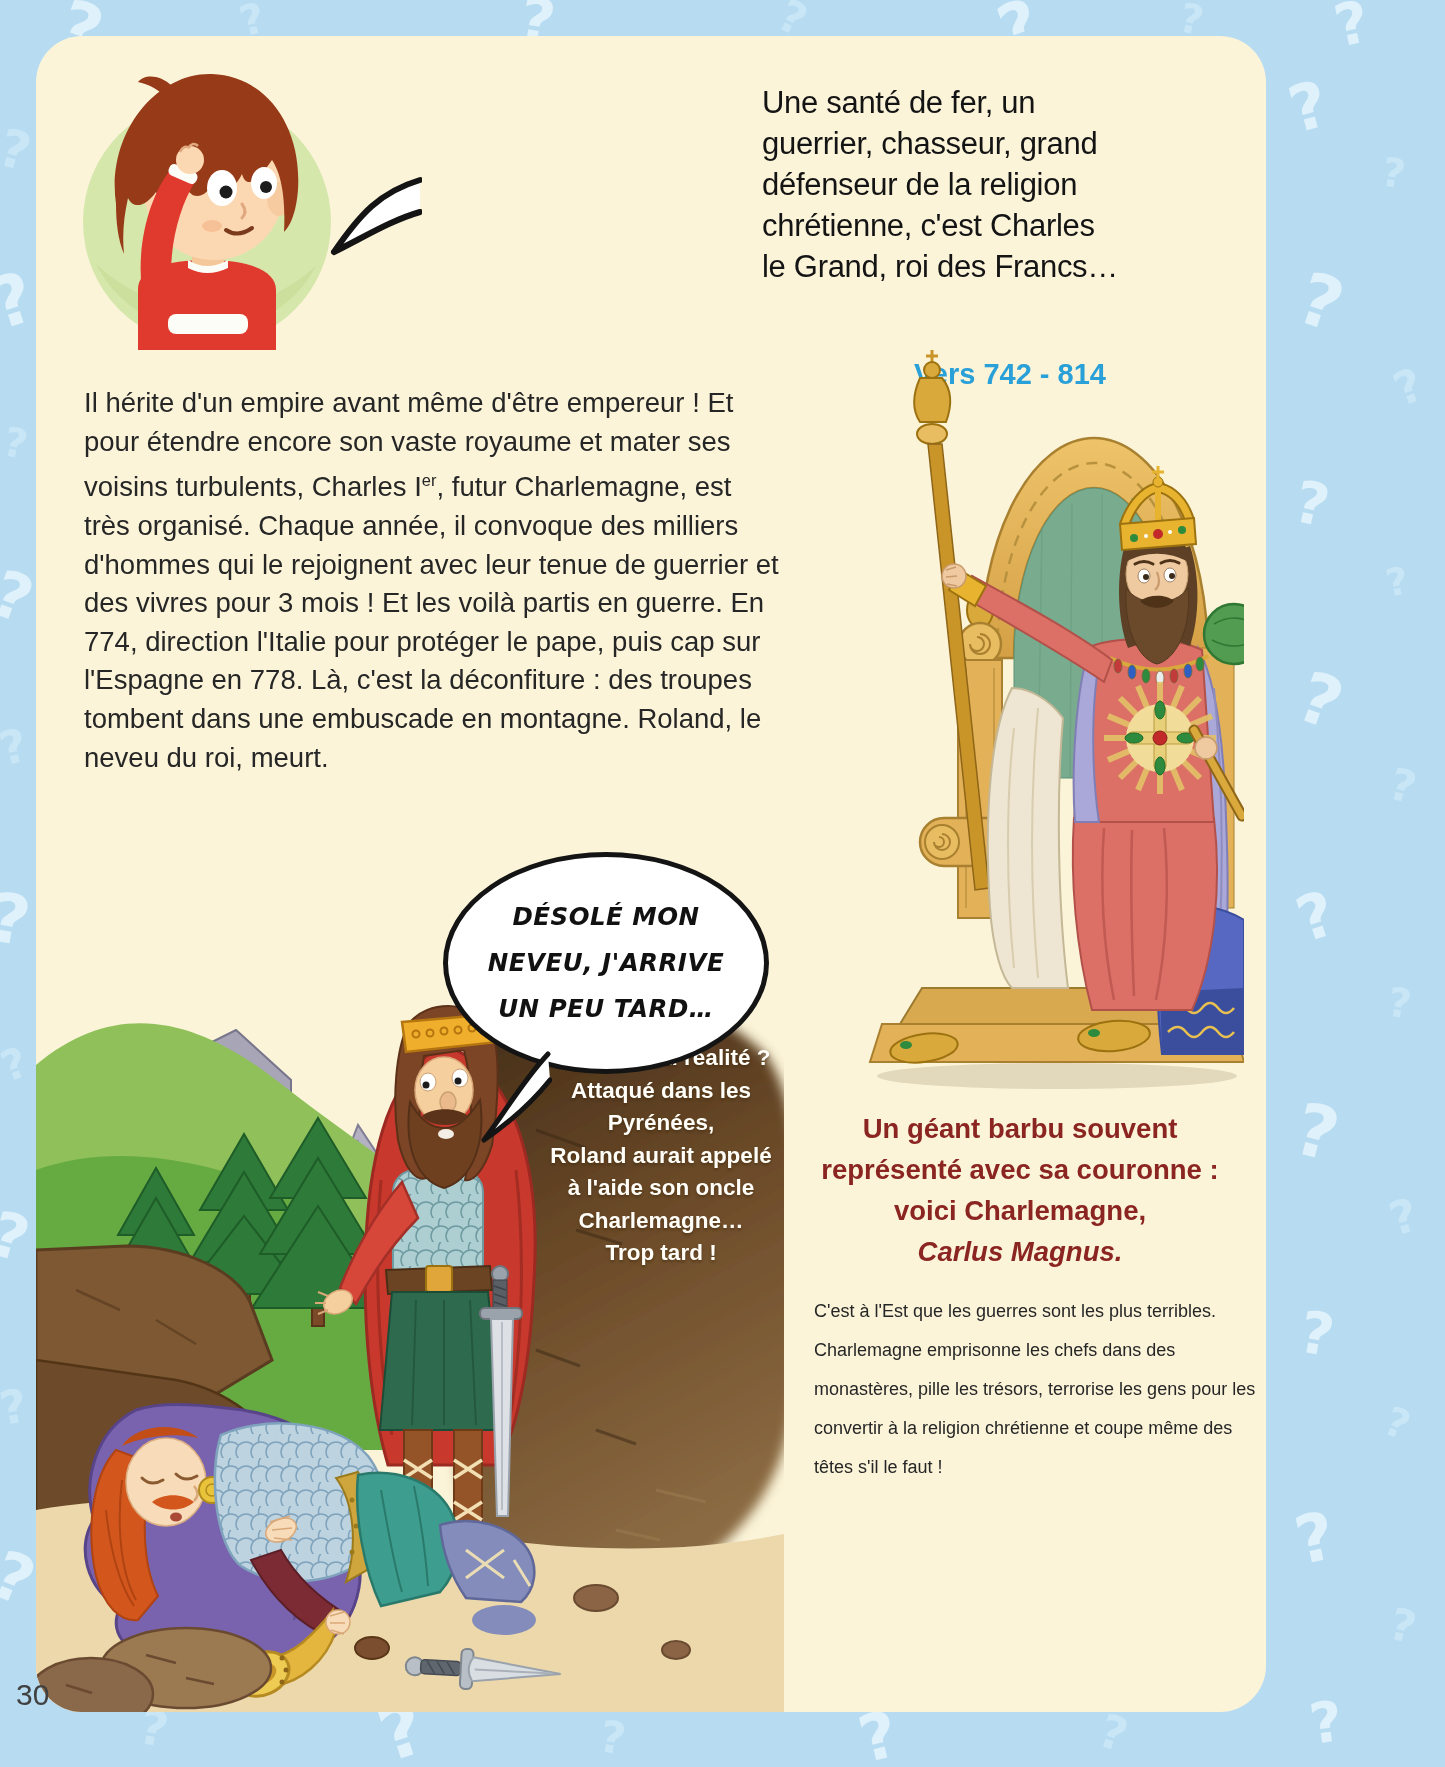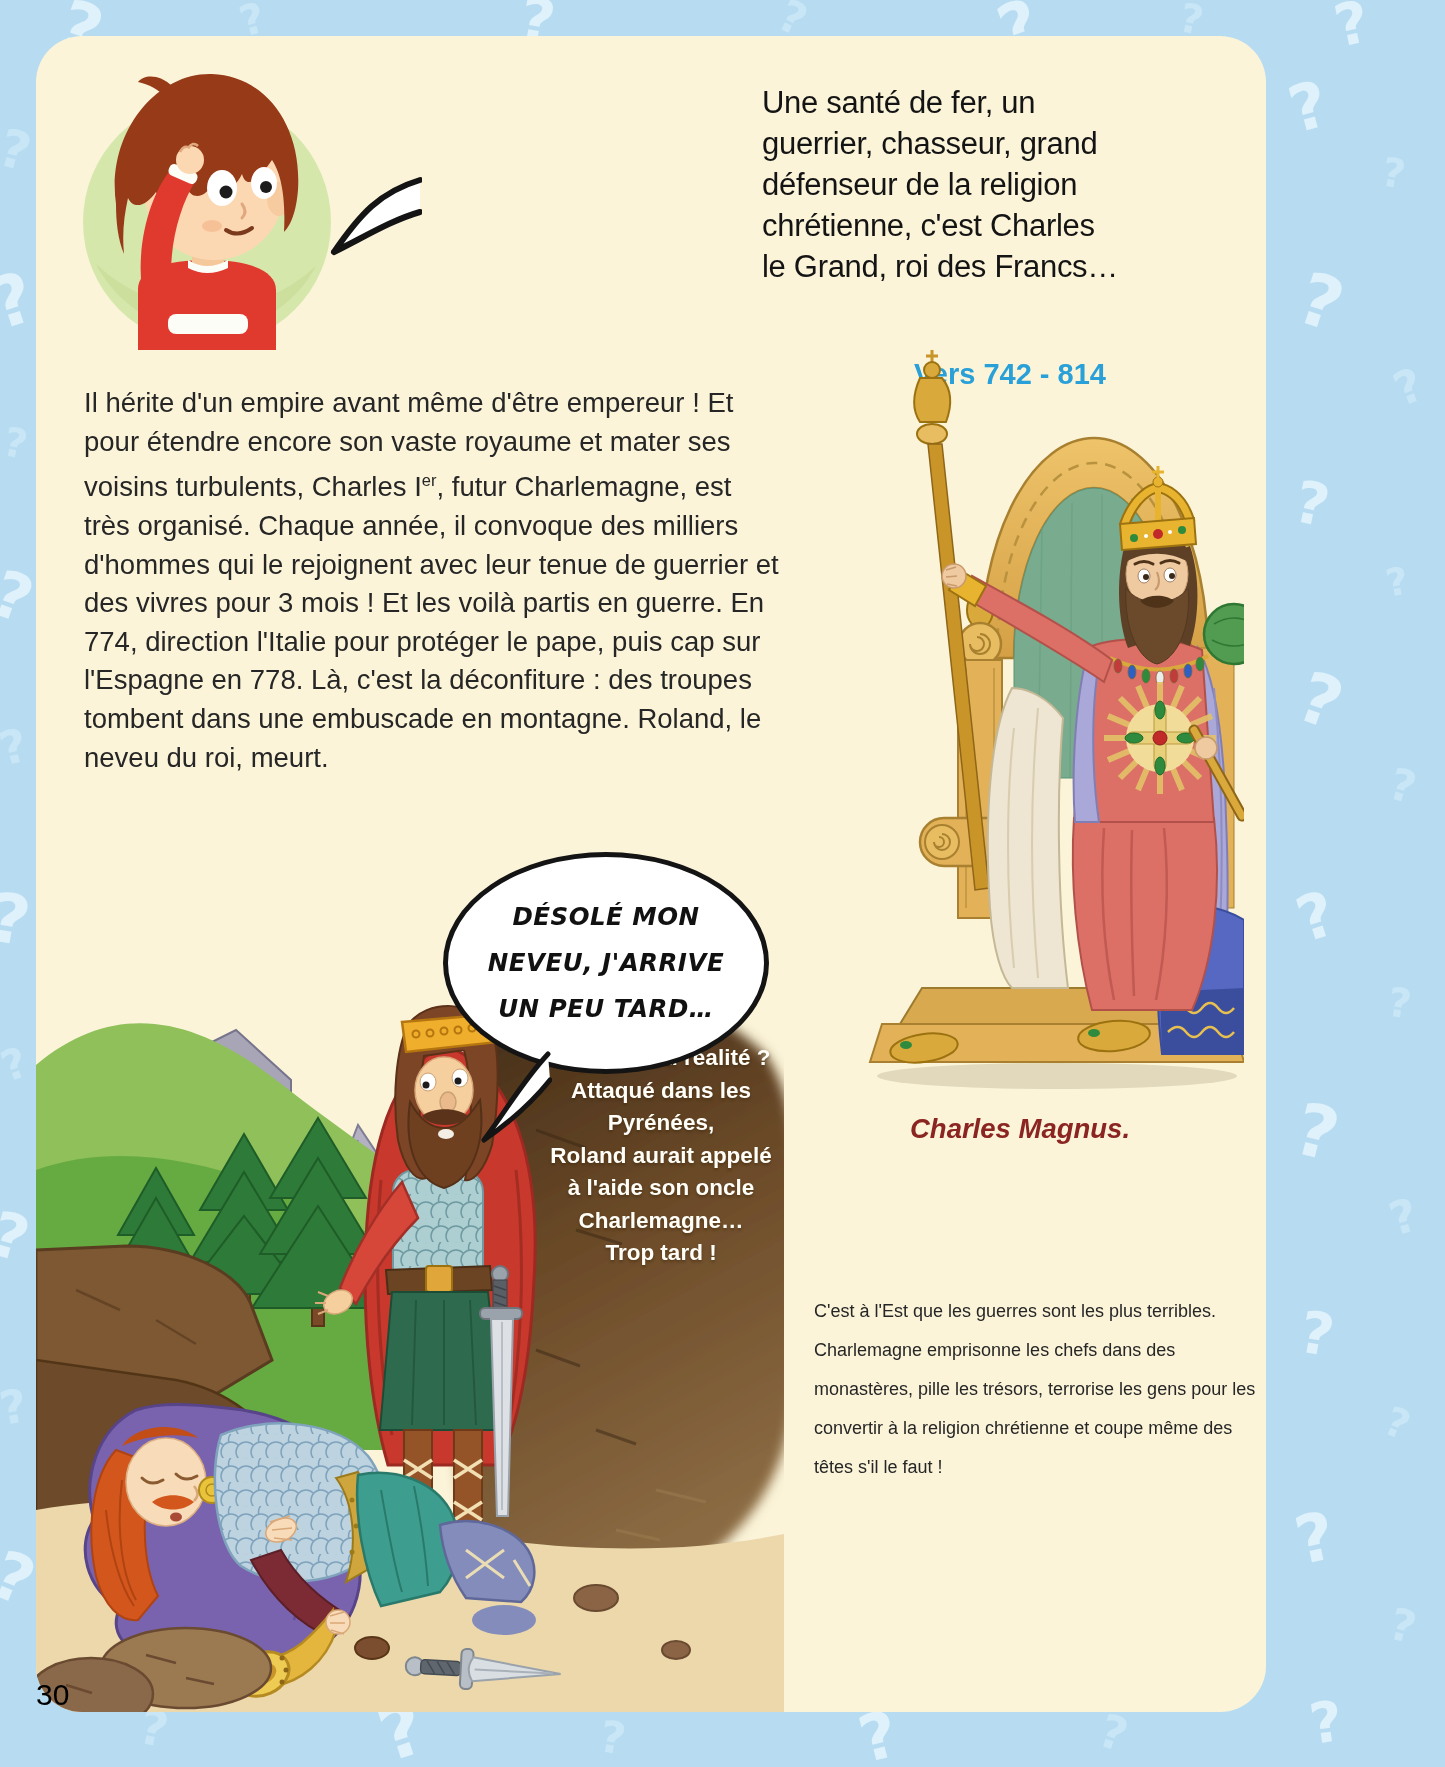--- a/index.html
+++ b/index.html
@@ -67,22 +67,22 @@
     left:754px;top:1072px;width:460px;text-align:center;
     font-weight:bold;font-size:27.5px;line-height:41px;color:#8b2521;
   }
   #portrait-cap .it{font-style:italic;}
   
   #east-par{
     left:778px;top:1256px;width:444px;
     font-size:18px;line-height:39px;color:#262626;
   }
   #page-num{
-    position:absolute;left:36px;top:1678px;z-index:2;
-    font-size:30px;color:#000000;
+    position:absolute;left:16px;top:1678px;z-index:2;
+    font-size:30px;color:#404040;
   }
 </style>
 </head>
 <body>
 
 <div id="card">
 
   <svg id="avatar" class="abs" viewBox="0 0 262 286">
     <circle cx="131" cy="158" r="124" fill="#d6e7ac"></circle>
     <path d="M20 200 A124 124 0 0 0 240 202 A160 160 0 0 1 20 200Z" fill="#c7dc95" opacity=".7"></path>
@@ -430,21 +430,22 @@
 
   <div id="bubble2" class="abs">
     <div>DÉSOLÉ MON<br>NEVEU, J'ARRIVE<br>UN PEU TARD…</div>
   </div>
   <svg id="bubble2-tail" class="abs" viewBox="0 0 72 96">
     <path d="M68 6 C42 34 28 60 4 92 C30 74 54 52 70 32 Z" fill="#fff"></path>
     <path d="M68 6 C42 34 28 60 4 92 M4 92 C30 74 54 52 70 32" fill="none" stroke="#141414" stroke-width="5" stroke-linecap="round"></path>
   </svg>
 
   <div id="portrait-cap" class="abs">
-    <div class="it">Charles Magnus.</div>
+    <div>Un géant barbu souvent<br>représenté avec sa couronne :<br>voici Charlemagne,</div>
+    <div class="it">Carlus Magnus.</div>
   </div>
 
   <div id="east-par" class="abs">C'est à l'Est que les guerres sont les plus terribles. Charlemagne emprisonne les chefs dans des monastères, pille les trésors, terrorise les gens pour les convertir à la religion chrétienne et coupe même des têtes s'il le faut !</div>
 
 </div>
 
 <div id="page-num">30</div>
 
 <span class="qmark qa" style="left: 60px; top: -12px; font-size: 70px; transform: rotate(20deg);">?</span>
 <span class="qmark qb" style="left: 240px; top: -5px; font-size: 42px; transform: rotate(-15deg);">?</span>

